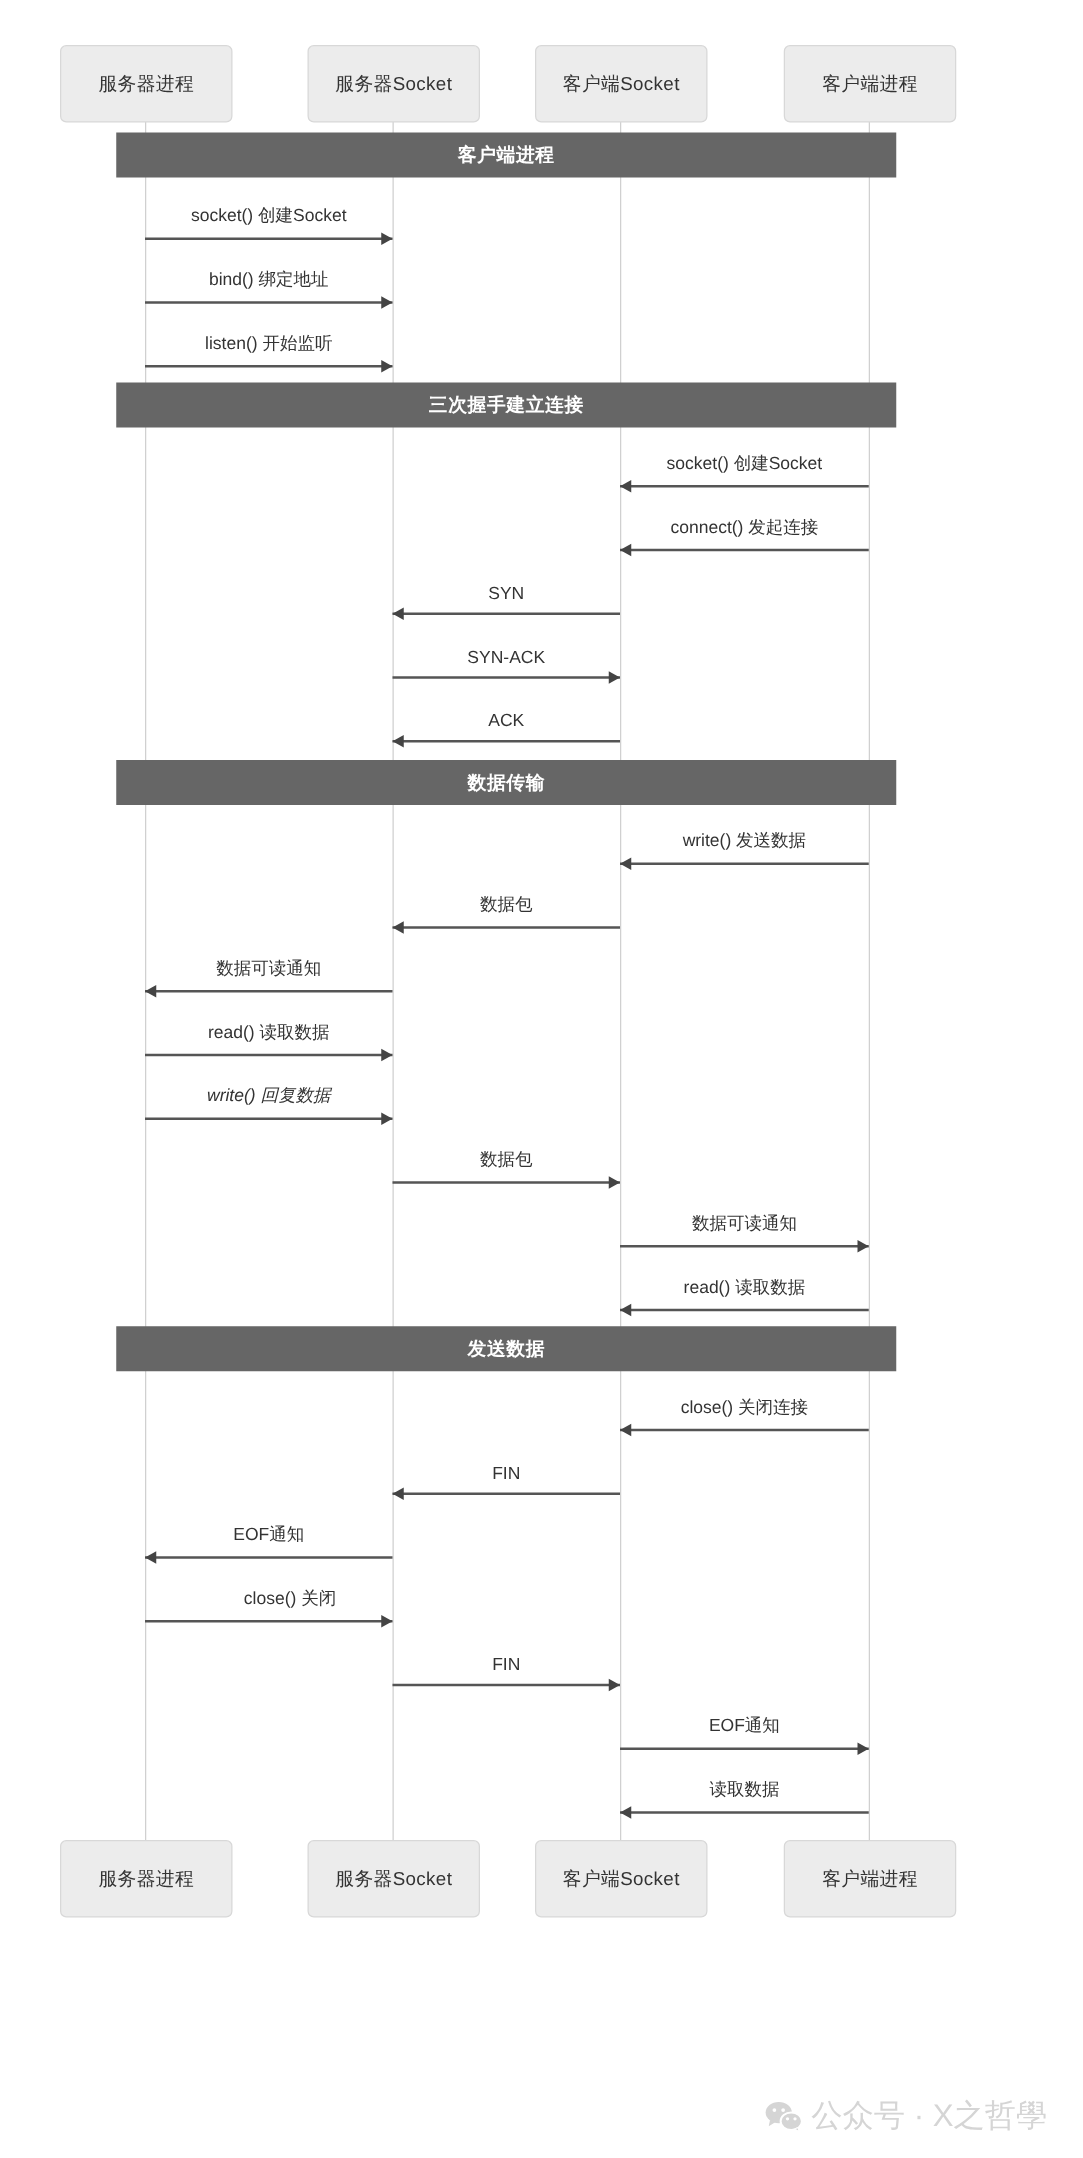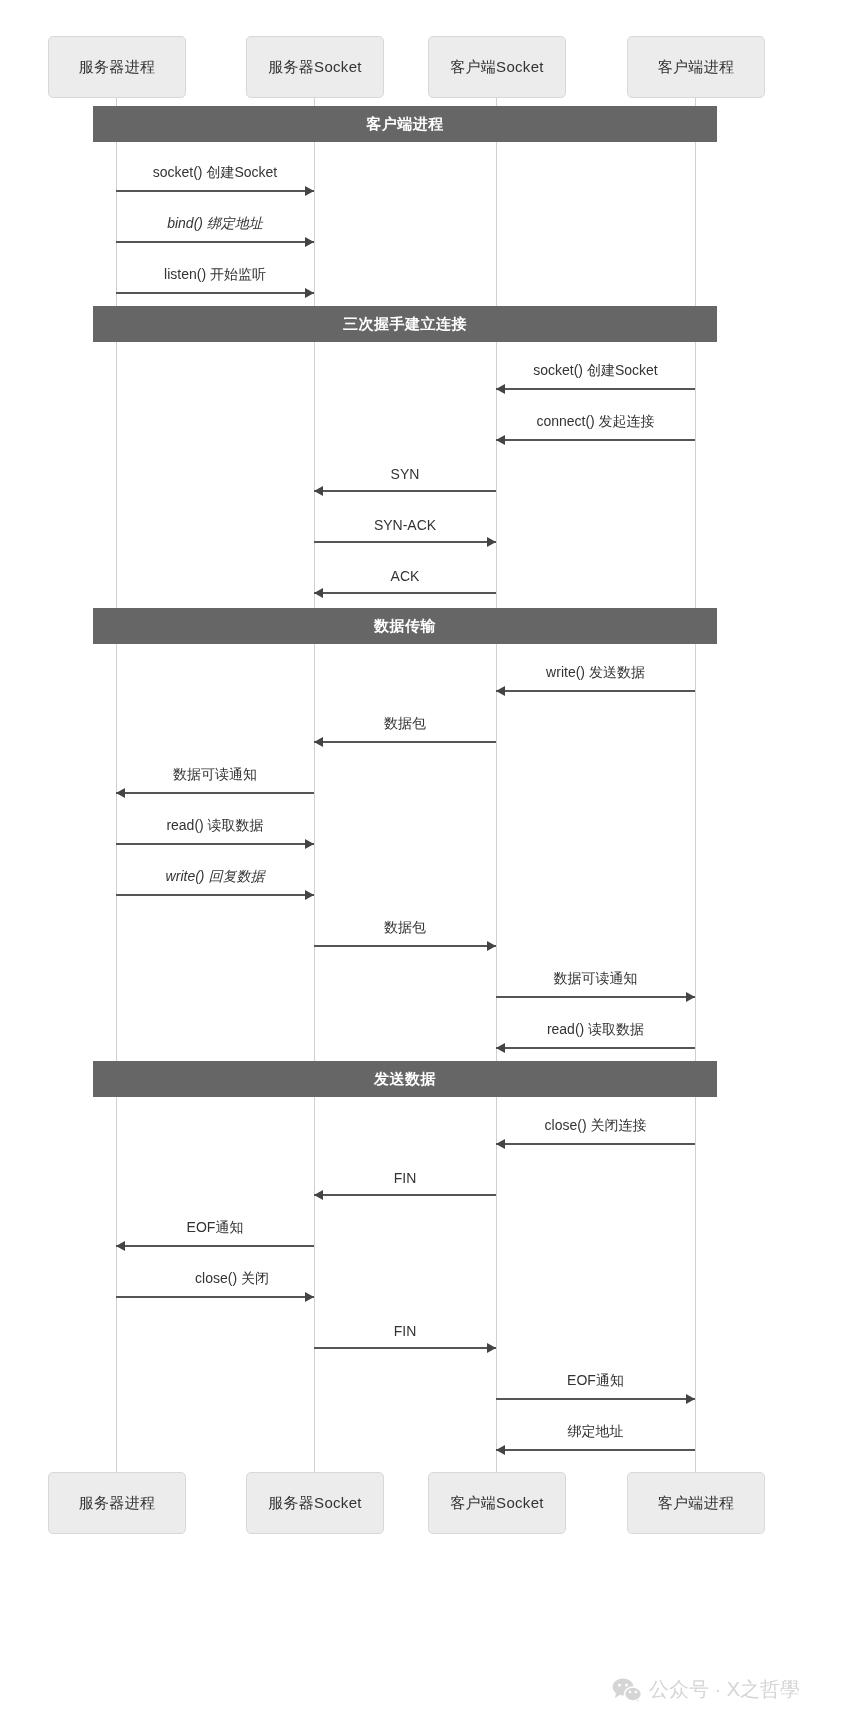--- a/index.html
+++ b/index.html
@@ -25,21 +25,21 @@
   .msg-head{position:absolute;width:0;height:0;top:-4px;
     border-top:5px solid transparent;border-bottom:5px solid transparent;}
   .msg-head.right{border-left:9px solid #444444;}
   .msg-head.left{border-right:9px solid #444444;}
   .msg-label{
     position:absolute;color:#333333;font-size:14px;white-space:nowrap;
     text-align:center;bottom:8px;
   }
   .watermark{
     position:absolute;display:flex;align-items:center;gap:7px;
-    color:#d5d5d5;font-size:20px;white-space:nowrap;user-select:none;
+    color:#d5d5d5;font-size:25px;white-space:nowrap;user-select:none;
   }
   .wm-icon{display:flex;align-items:flex-end;}
 </style>
 </head>
 <body>
 
 <div id="diagram">
     <div class="lifeline" style="left: 104px; top: 96px; height: 1376px;"></div>
     <div class="lifeline" style="left: 302px; top: 96px; height: 1376px;"></div>
     <div class="lifeline" style="left: 484px; top: 96px; height: 1376px;"></div>
@@ -81,21 +81,21 @@
       <span>发送数据</span>
     </div>
     <div class="msg" style="left: 104px; top: 190px; width: 198px;">
       <div class="msg-line" style="width: 198px;"></div>
       <div class="msg-head right" style="left: 189px;"></div>
       <div class="msg-label" style="width: 198px; left: 0px;">socket() 创建Socket</div>
     </div>
     <div class="msg" style="left: 104px; top: 241px; width: 198px;">
       <div class="msg-line" style="width: 198px;"></div>
       <div class="msg-head right" style="left: 189px;"></div>
-      <div class="msg-label" style="width: 198px; left: 0px; font-style: italic;">bind() 绑定地址</div>
+      <div class="msg-label" style="width: 198px; left: 0px;">bind() 绑定地址</div>
     </div>
     <div class="msg" style="left: 104px; top: 292px; width: 198px;">
       <div class="msg-line" style="width: 198px;"></div>
       <div class="msg-head right" style="left: 189px;"></div>
       <div class="msg-label" style="width: 198px; left: 0px;">listen() 开始监听</div>
     </div>
     <div class="msg" style="left: 484px; top: 388px; width: 199px;">
       <div class="msg-line" style="width: 199px;"></div>
       <div class="msg-head left" style="left: 0px;"></div>
       <div class="msg-label" style="width: 199px; left: 0px;">socket() 创建Socket</div>
@@ -186,21 +186,21 @@
       <div class="msg-label" style="width: 182px; left: 0px;">FIN</div>
     </div>
     <div class="msg" style="left: 484px; top: 1398px; width: 199px;">
       <div class="msg-line" style="width: 199px;"></div>
       <div class="msg-head right" style="left: 190px;"></div>
       <div class="msg-label" style="width: 199px; left: 0px;">EOF通知</div>
     </div>
     <div class="msg" style="left: 484px; top: 1449px; width: 199px;">
       <div class="msg-line" style="width: 199px;"></div>
       <div class="msg-head left" style="left: 0px;"></div>
-      <div class="msg-label" style="width: 199px; left: 0px;">绑定地址</div>
+      <div class="msg-label" style="width: 199px; left: 0px;">读取数据</div>
     </div>
     <div class="watermark" style="left: 600px; top: 1676px;">
       <span class="wm-icon">
         <svg width="30" height="26" viewBox="0 0 30 26">
           <ellipse cx="11" cy="10" rx="10.5" ry="8.5" fill="#d5d5d5"></ellipse>
           <path d="M4 16 L3 21 L8.5 17.5 Z" fill="#d5d5d5"></path>
           <ellipse cx="21" cy="17" rx="8.5" ry="7" fill="#d5d5d5" stroke="#ffffff" stroke-width="1.6"></ellipse>
           <path d="M26.5 22 L27.5 25.5 L23.5 23.2 Z" fill="#d5d5d5" stroke="#ffffff" stroke-width="1"></path>
           <circle cx="7.5" cy="8" r="1.5" fill="#ffffff"></circle>
           <circle cx="14.5" cy="8" r="1.5" fill="#ffffff"></circle>

